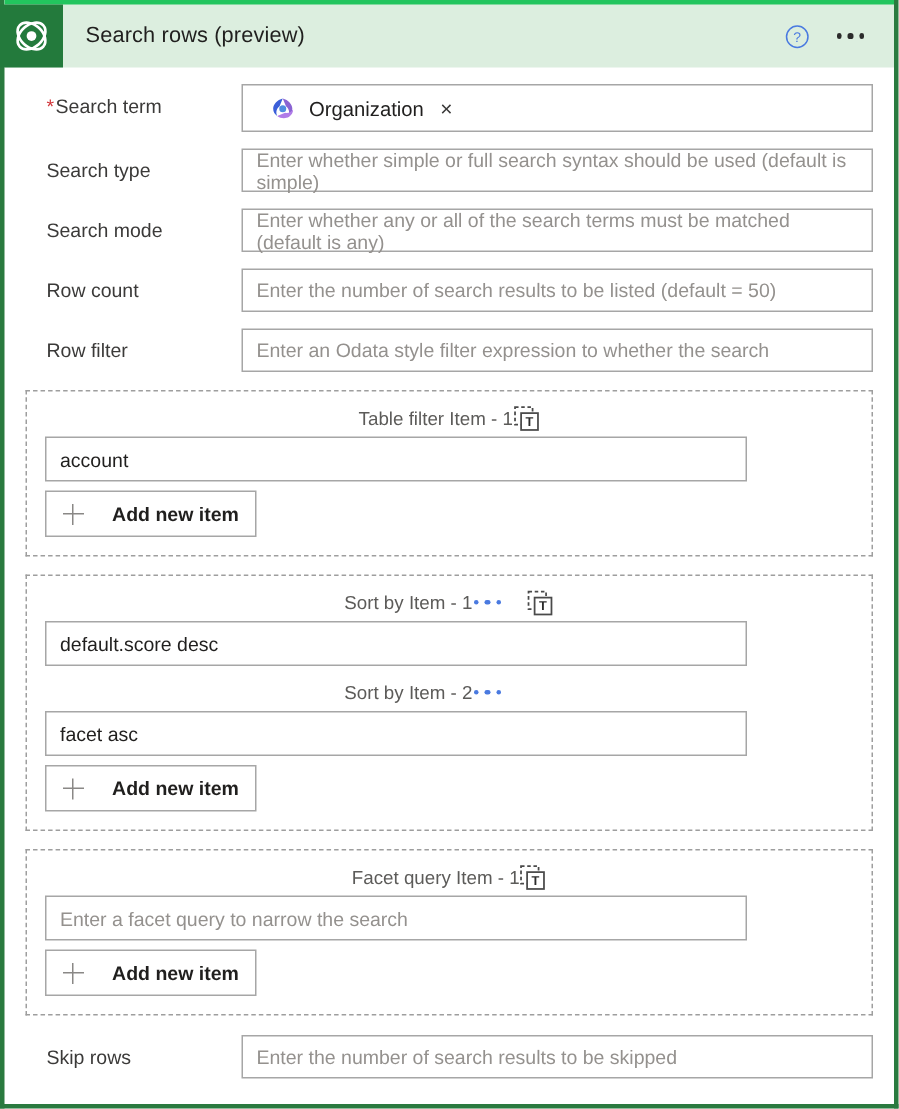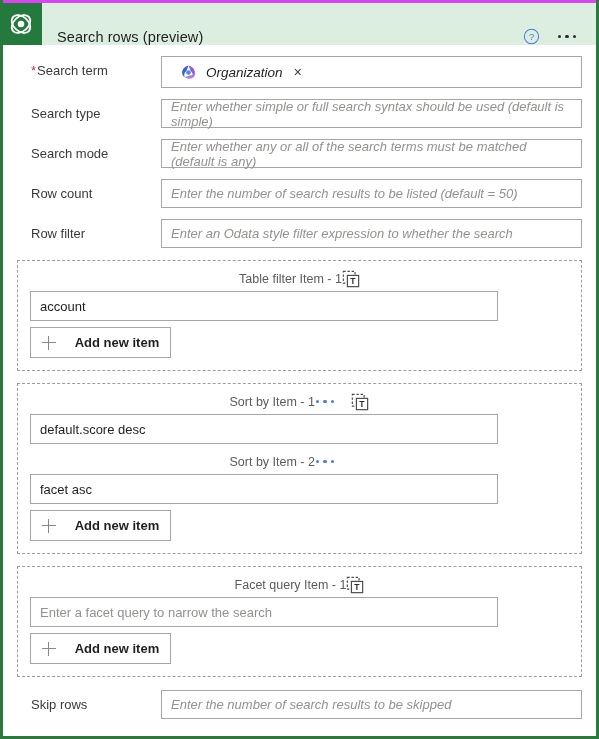--- a/index.html
+++ b/index.html
@@ -23,24 +23,24 @@
     height: 739px;
     box-sizing: border-box;
     border: 3px solid #2a7a3f;
     border-top: none;
     background: #ffffff;
   }
 
   
   .header {
     display: flex;
-    align-items: flex-end;
+    align-items: center;
     height: 42px;
     background: #dceedf;
-    border-top: 3px solid #d946ef;
+    border-top: 3px solid #22c55e;
     box-sizing: content-box;
   }
   .app-icon {
     width: 42px;
     height: 42px;
     background: #237a3c;
     display: flex;
     align-items: center;
     justify-content: center;
     flex: 0 0 42px;
@@ -99,21 +99,20 @@
     padding-top: 7px;
     line-height: 15px;
   }
   .row .lbl .req {
     color: #d13438;
     margin-right: 1px;
   }
   .fieldwrap {
     flex: 1 1 auto;
     position: relative;
-    font-style: italic;
   }
   .tbox {
     box-sizing: border-box;
     width: 100%;
     height: 29px;
     border: 1px solid #a6a6a6;
     background: #fff;
     display: flex;
     align-items: center;
     padding: 0 9px;

